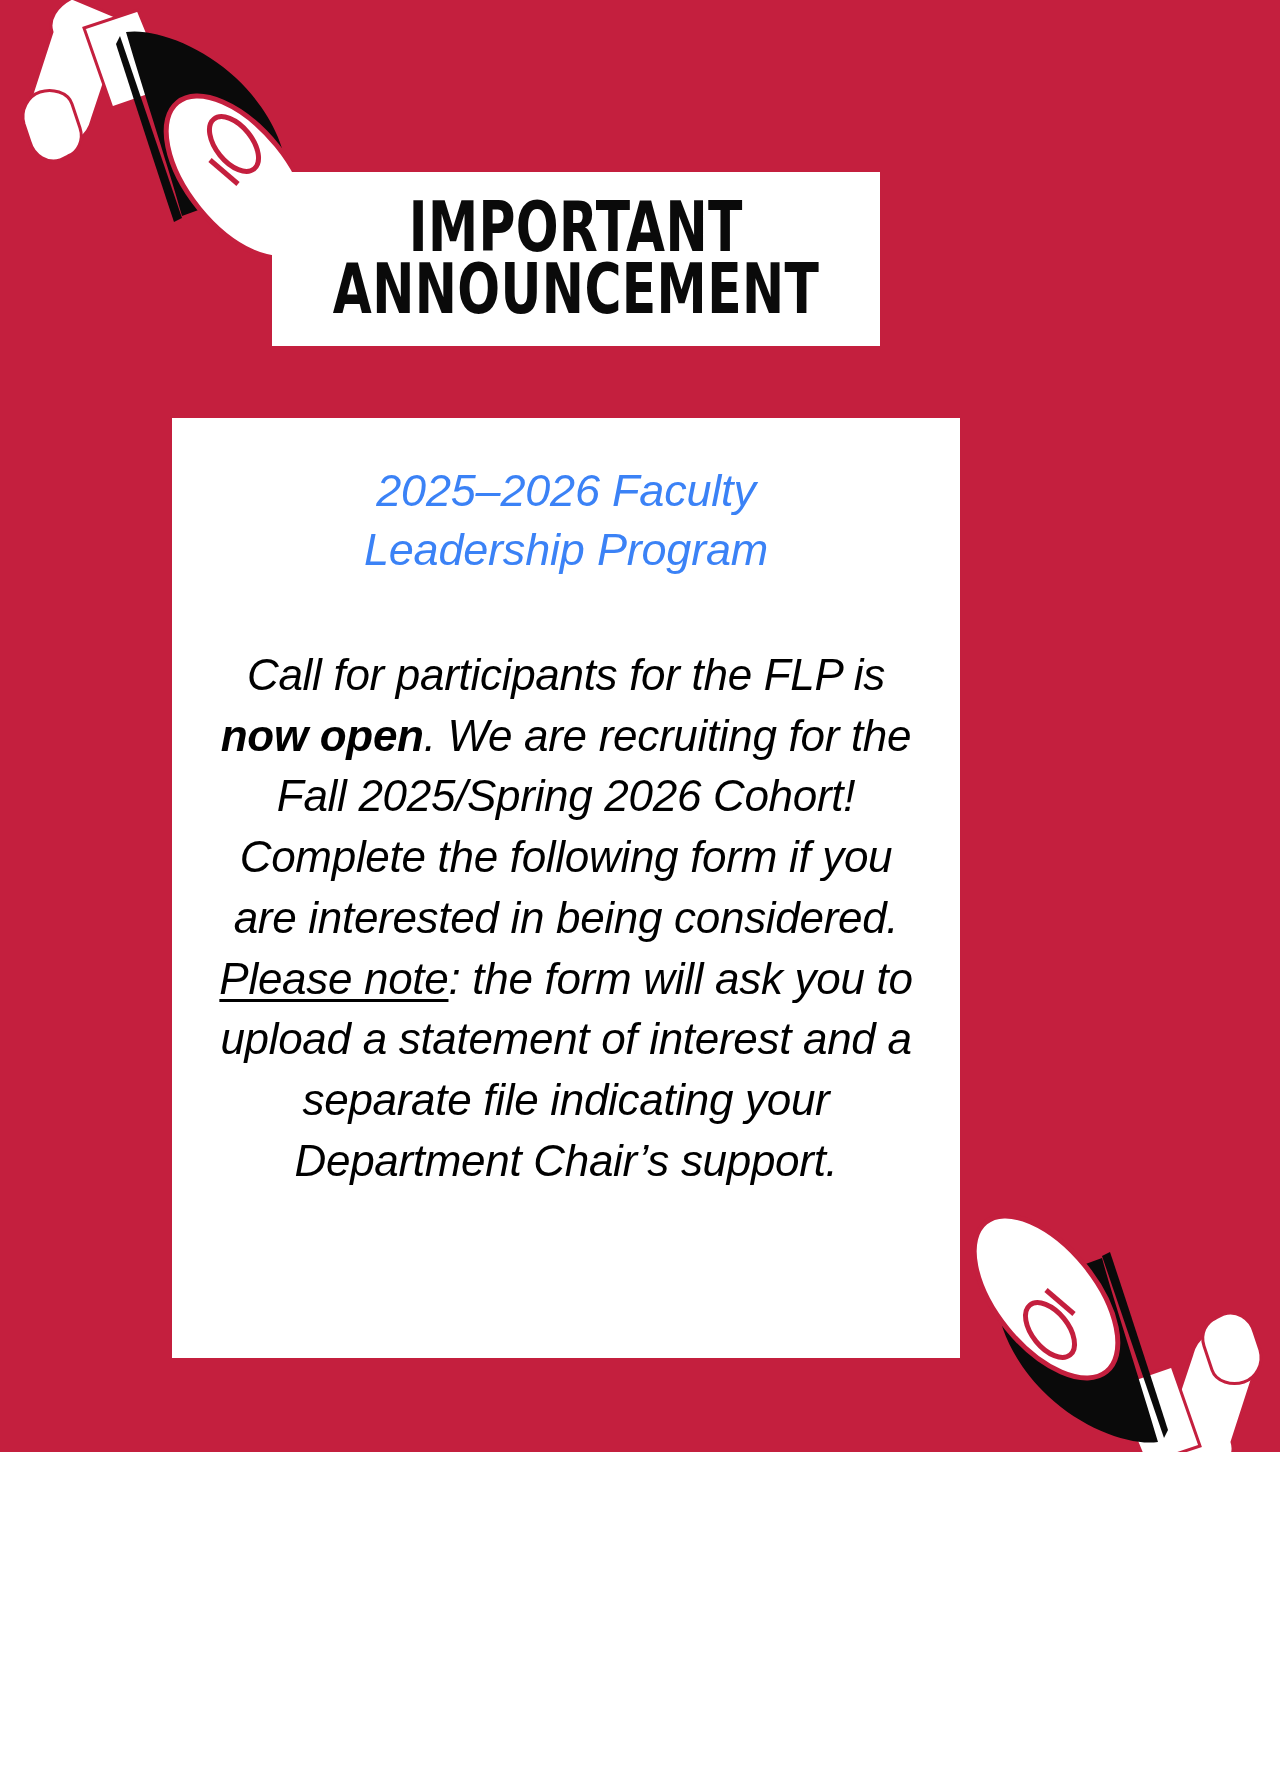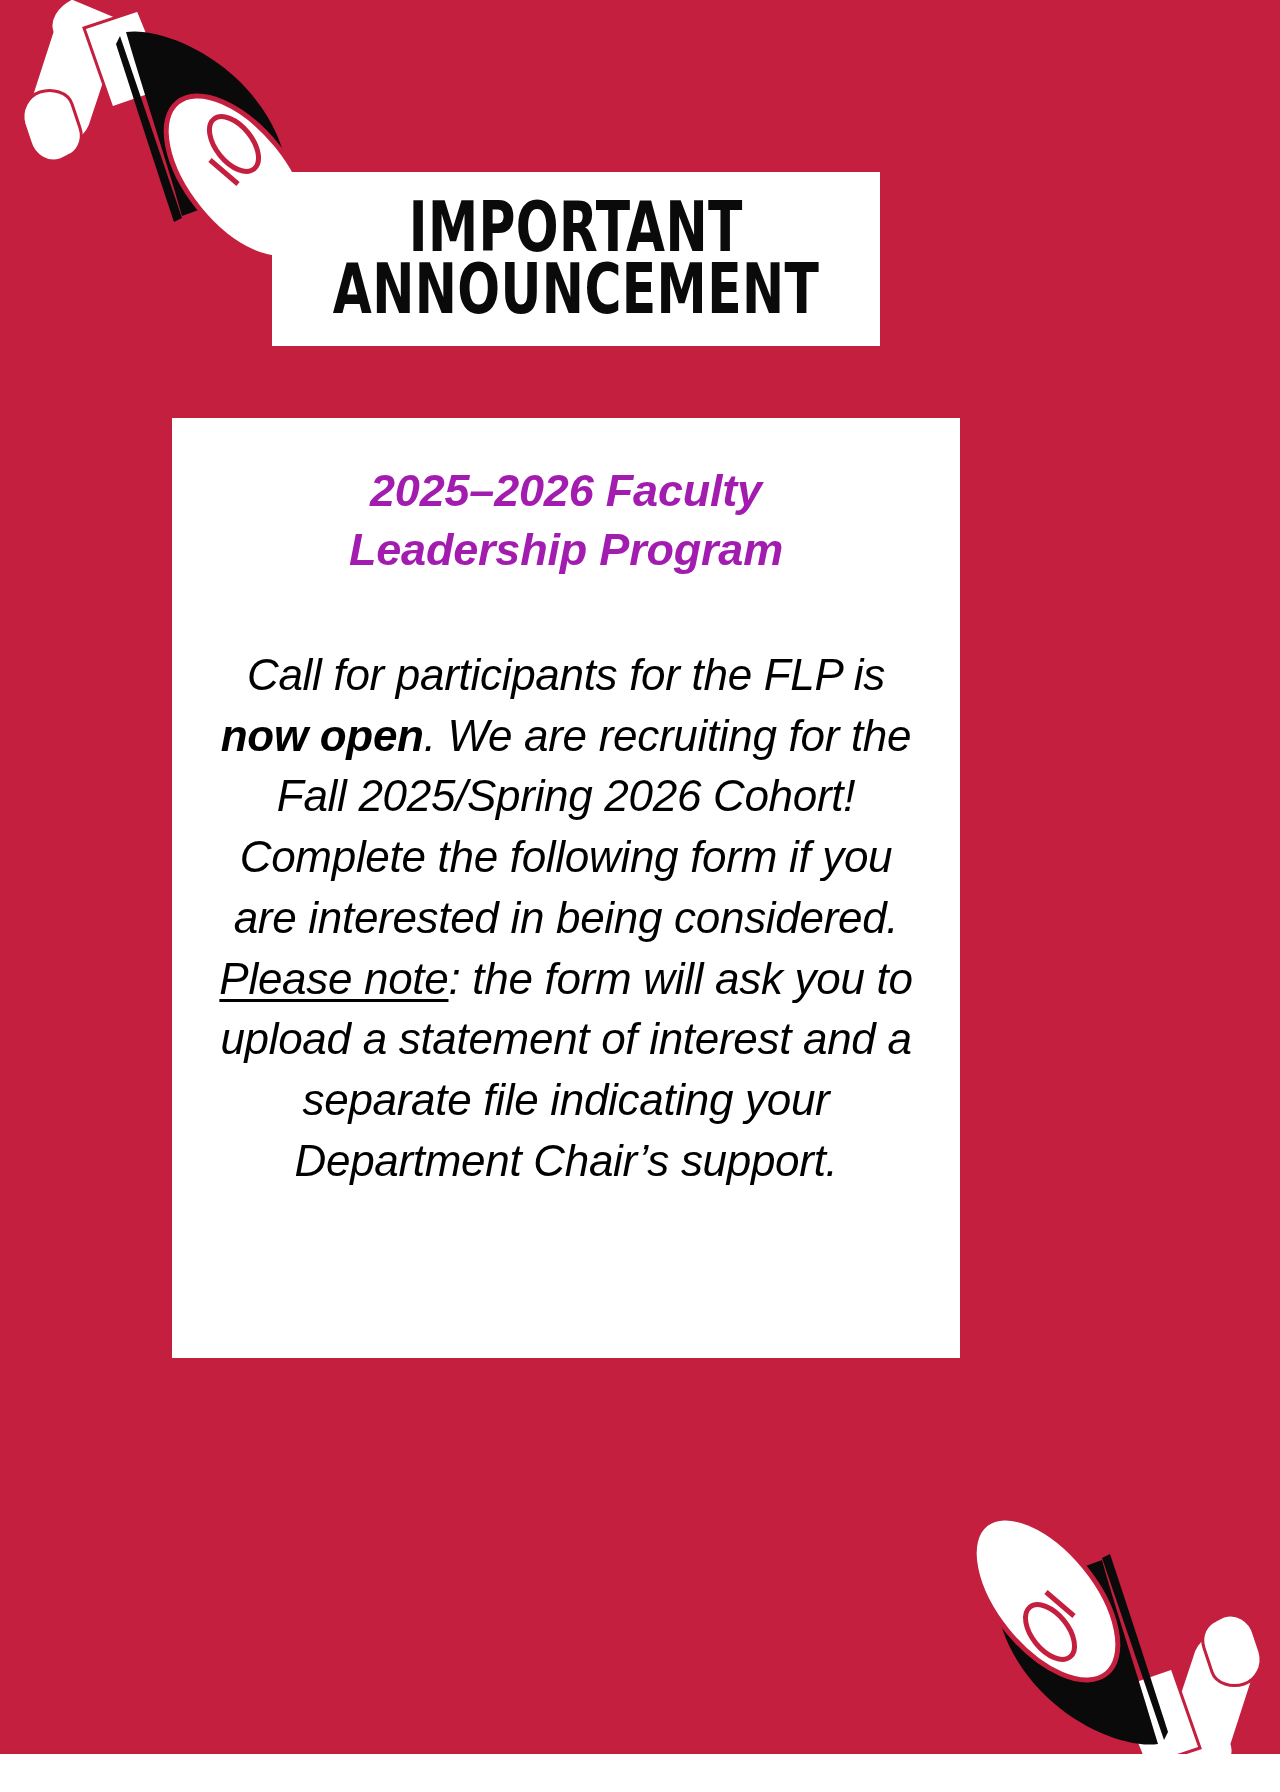--- a/index.html
+++ b/index.html
@@ -9,21 +9,21 @@
   body {
     width: 1280px;
     height: 1792px;
     overflow: hidden;
     font-family: "Liberation Sans", sans-serif;
   }
 
   #poster {
     position: relative;
     width: 1280px;
-    height: 1754px;
+    height: 1452px;
     background: #C41F3E;
     overflow: hidden;
   }
 
   
   .megaphone {
     position: absolute;
     pointer-events: none;
   }
   #megaphone-top-left {
@@ -80,24 +80,24 @@
     z-index: 2;
     box-sizing: border-box;
     padding: 44px 42px 30px 42px;
     display: flex;
     flex-direction: column;
     align-items: center;
   }
 
   #program-title {
     font-style: italic;
-    font-weight: 700;
+    font-weight: 400;
     font-size: 45px;
     line-height: 1.30;
-    color: #a21caf;
+    color: #3b82f6;
     text-align: center;
     max-width: 520px;
     letter-spacing: -0.2px;
   }
 
   #body-copy {
     margin-top: 66px;
     font-style: italic;
     font-weight: 400;
     font-size: 44px;

